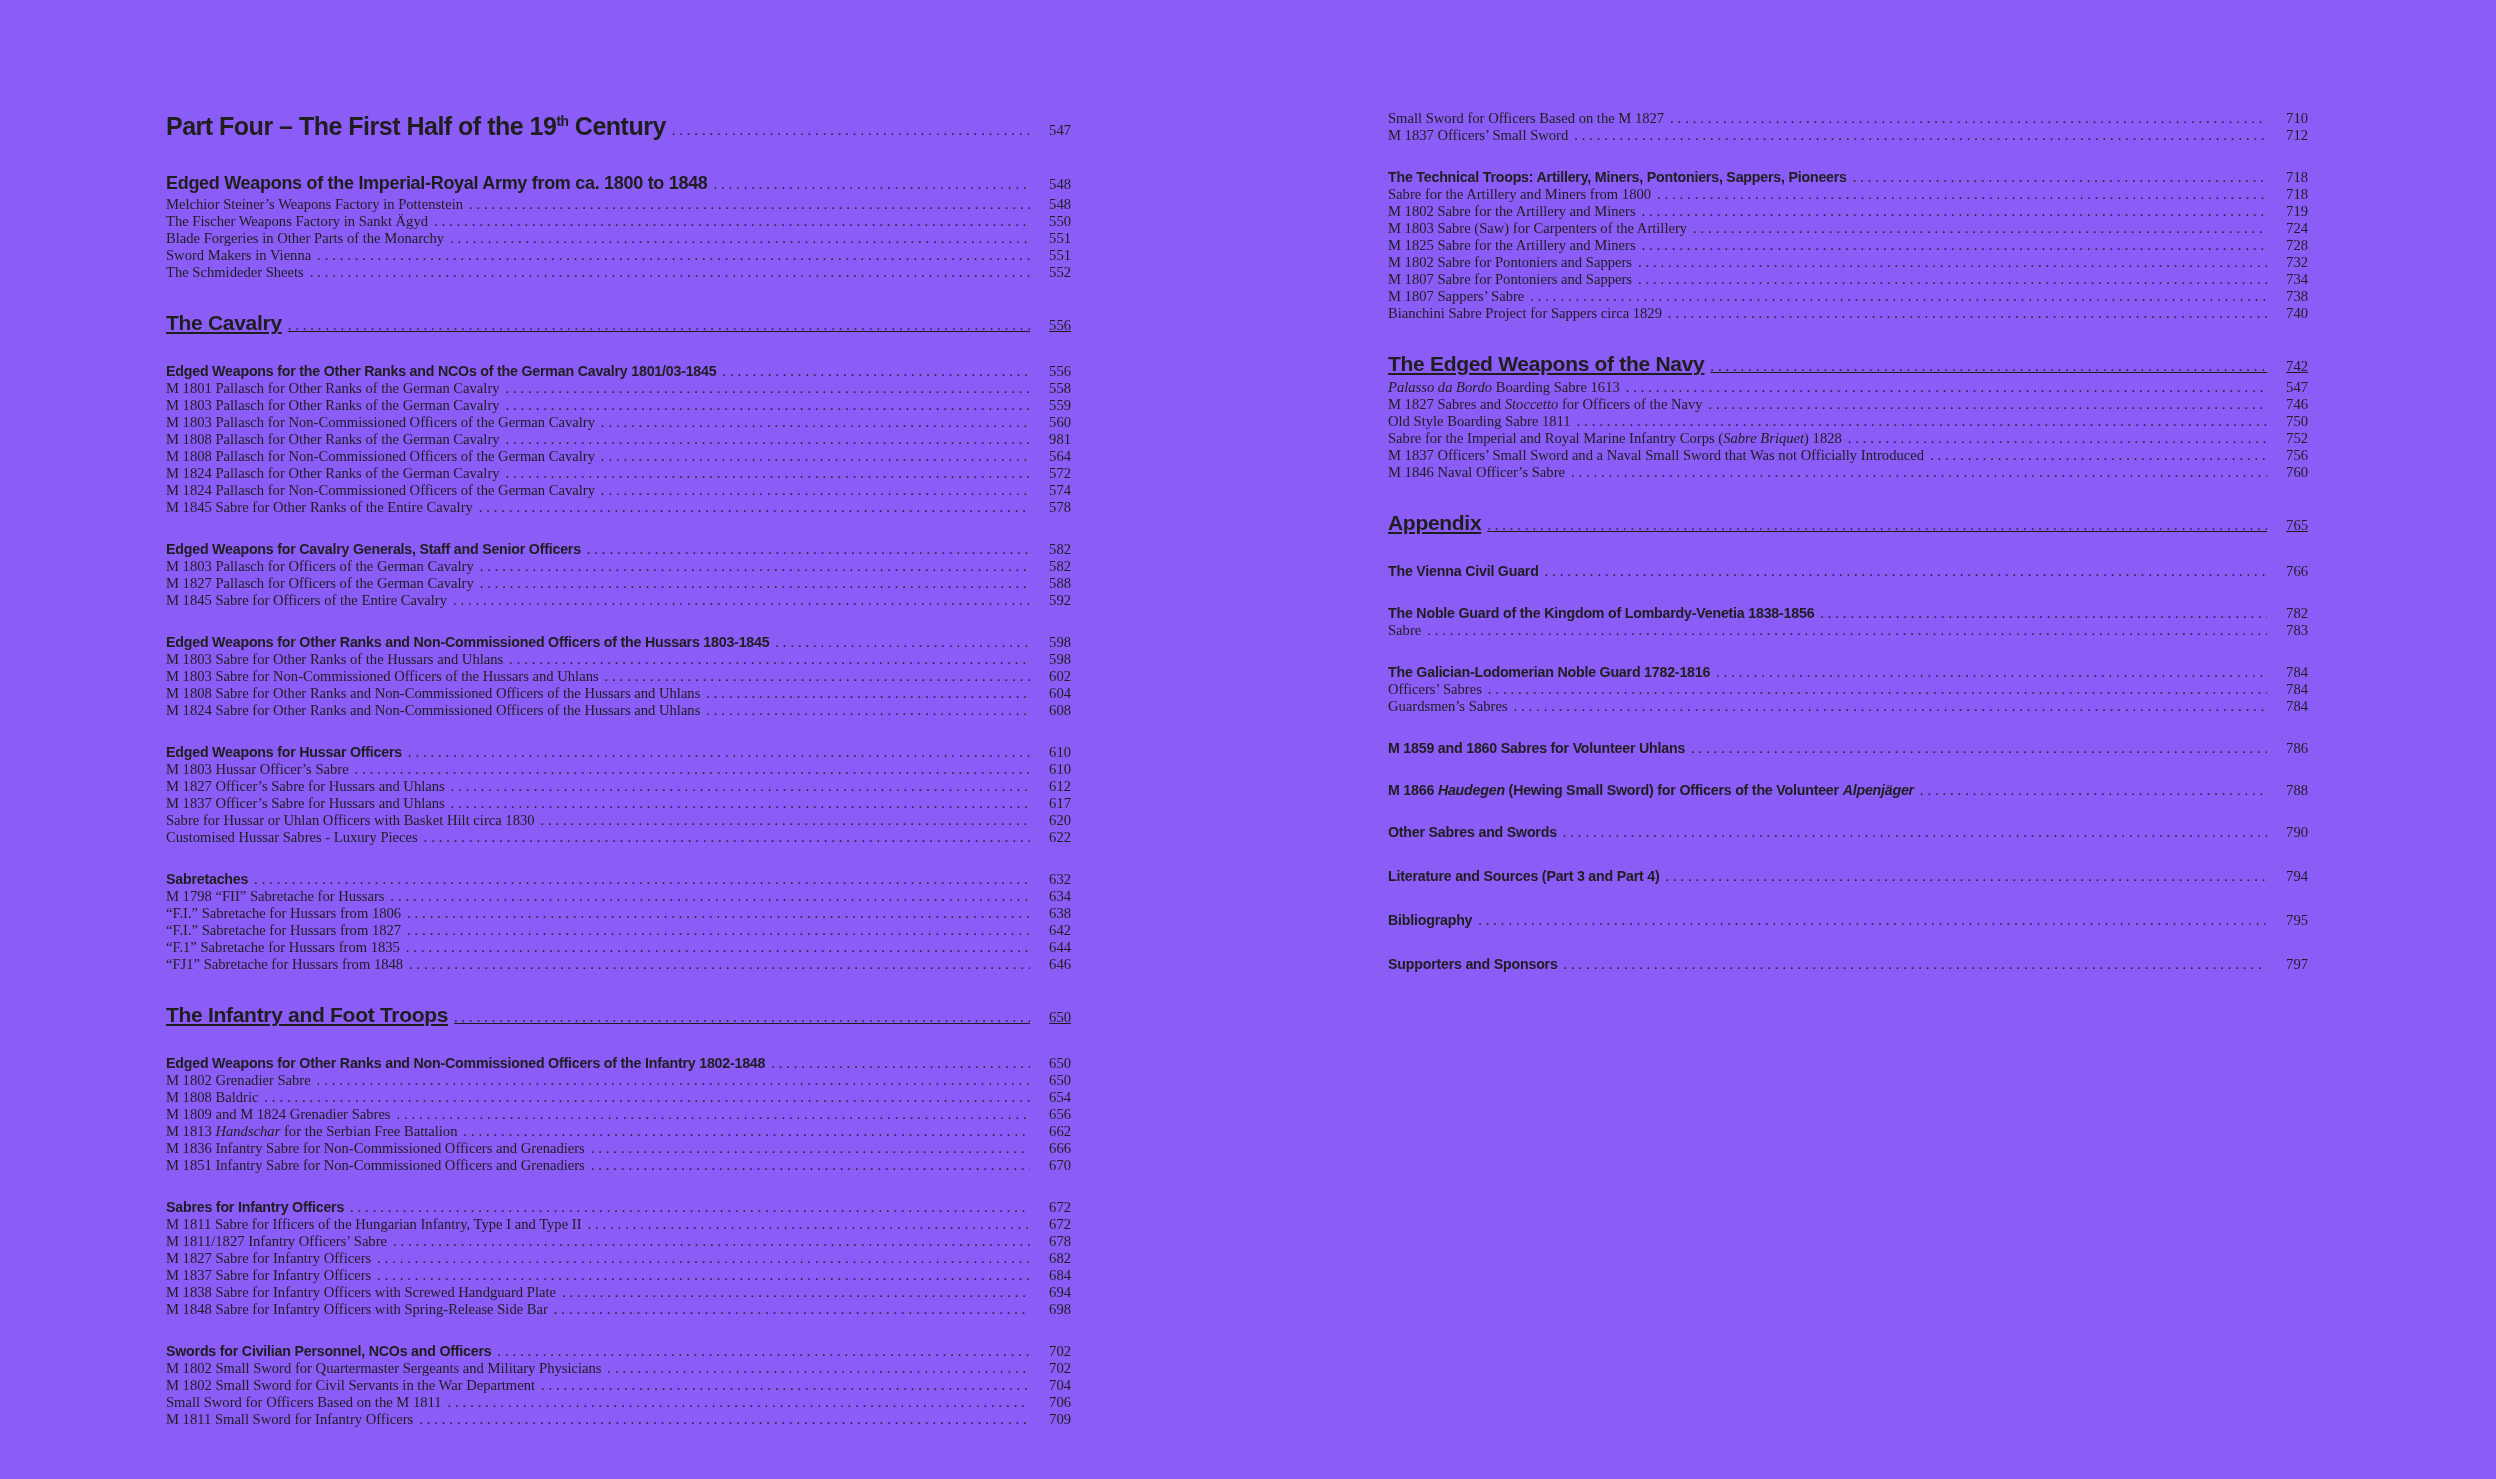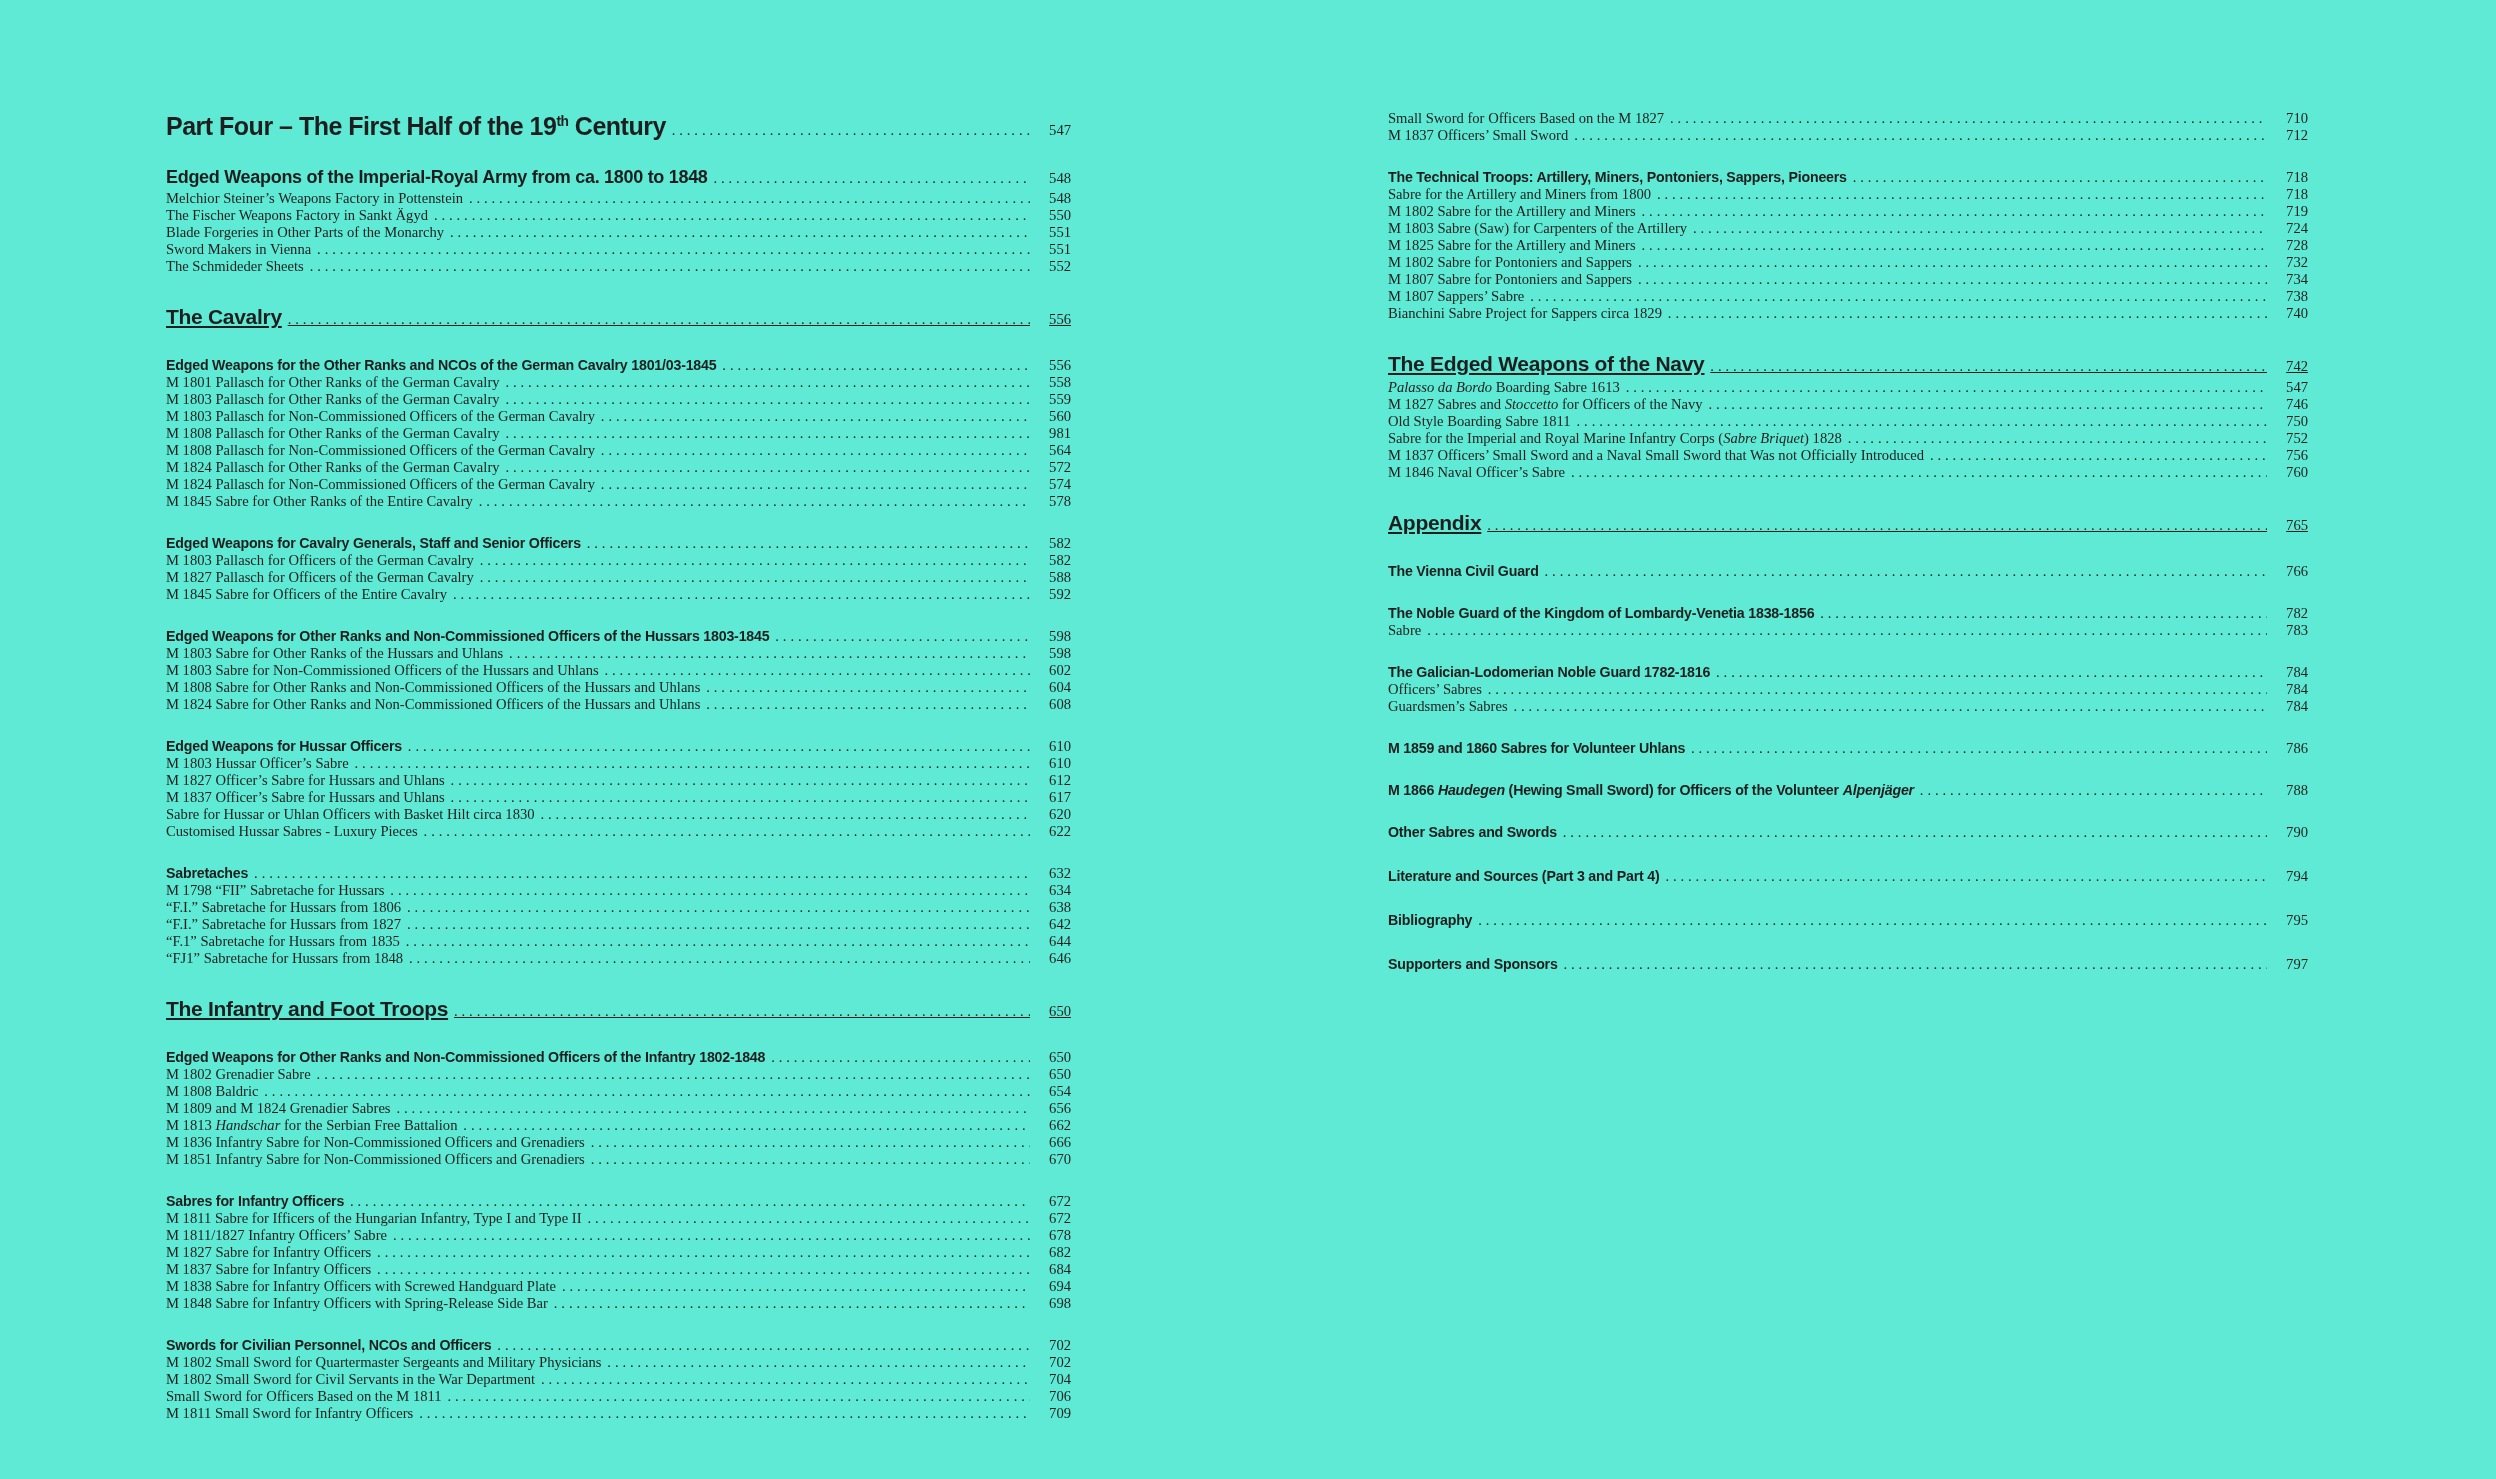--- a/index.html
+++ b/index.html
@@ -11,21 +11,21 @@
     width: 2497px;
     height: 1479px;
     position: relative;
     overflow: hidden;
     font-family: "Liberation Serif", serif;
     color: #1e1e1e;
   }
   .spread {
     position: absolute;
     inset: 0;
-    background: #5eead4;
+    background: #8b5cf6;
   }
   .col {
     position: absolute;
     top: 110px;
   }
   #col-left  { left: 166px;  width: 905px; }
   #col-right { left: 1388px; width: 920px; }
 
   .row {
     display: flex;
@@ -77,21 +77,21 @@
     margin-top: 27px;
     line-height: 17px;
   }
   .row.standalone .title {
     font-family: "Liberation Sans", sans-serif;
     font-weight: bold;
     font-size: 14.2px;
     letter-spacing: -0.2px;
   }
   .row.group {
-    margin-top: 20px;
+    margin-top: 26px;
     line-height: 23.4px;
   }
   .row.group .title {
     font-family: "Liberation Sans", sans-serif;
     font-weight: bold;
     font-size: 18px;
     letter-spacing: -0.3px;
   }
   .row.chapter {
     margin-top: 29px;

